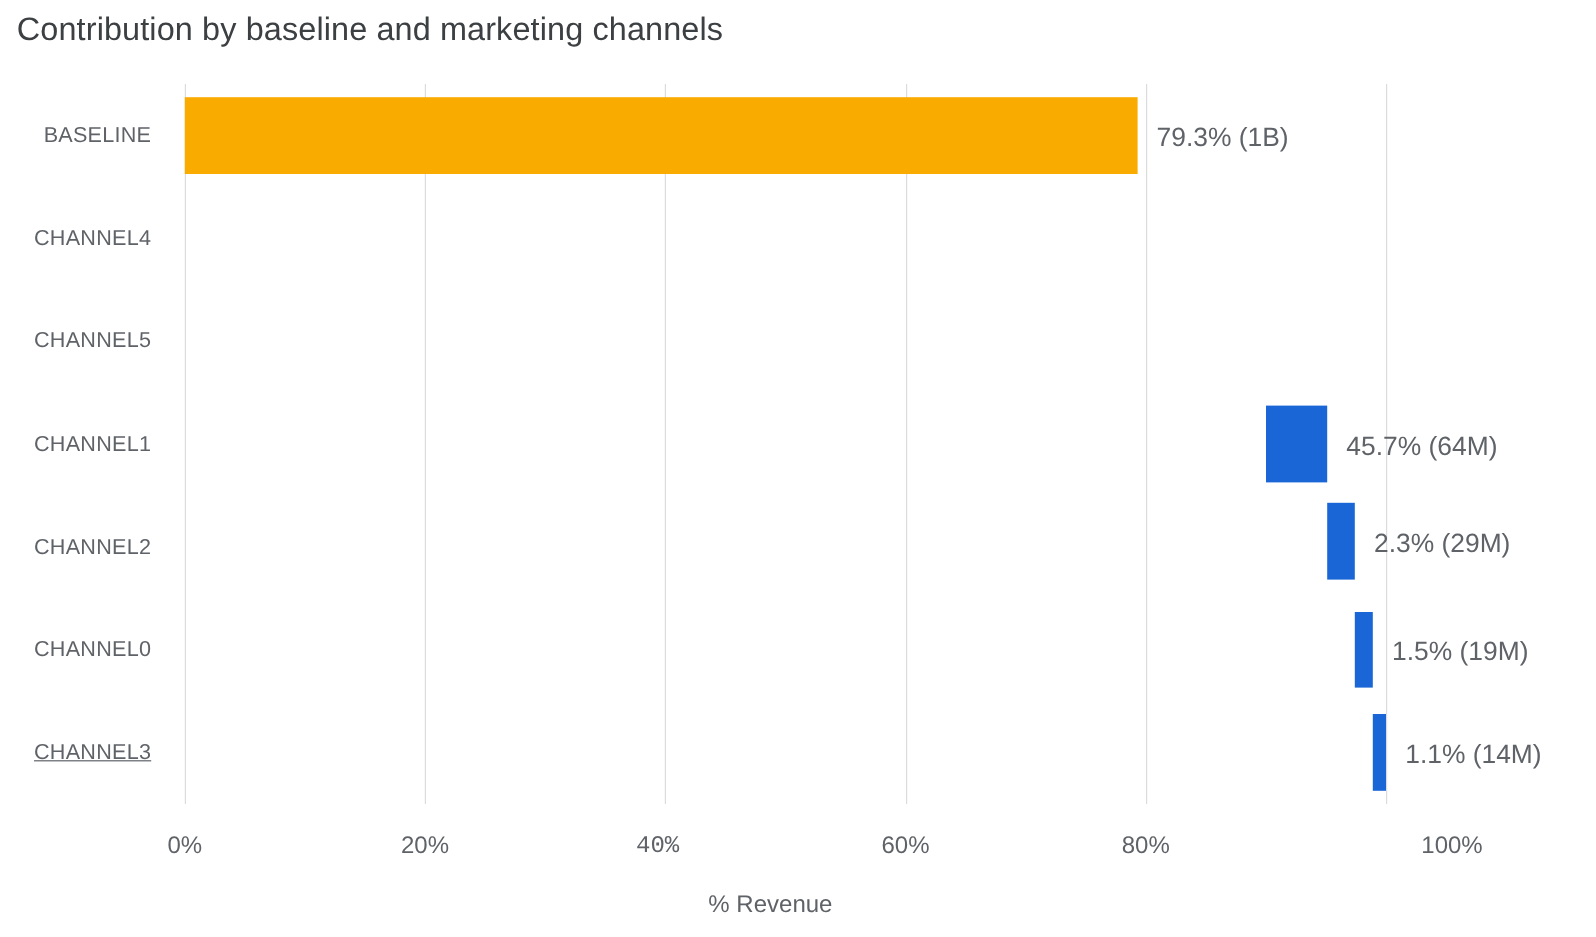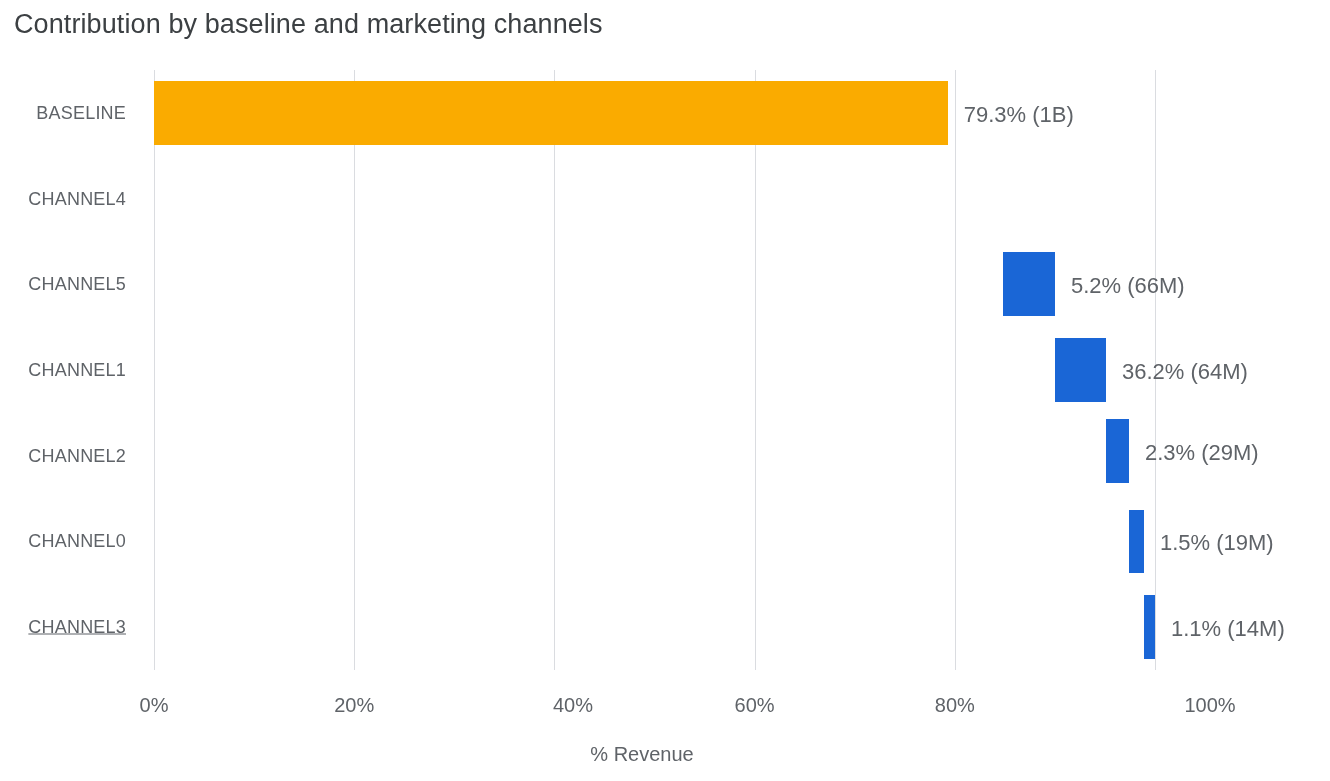--- a/index.html
+++ b/index.html
@@ -154,47 +154,43 @@
         <div class="gridline" style="left: 400.4px;"></div>
         <div class="gridline" style="left: 600.6px;"></div>
         <div class="gridline" style="left: 800.8px;"></div>
         <div class="gridline" style="left: 1001px;"></div>
       </div>
     <div class="rows" id="rows">
         <div class="row" style="top: 0px; height: 85.7143px;">
           <div class="bar baseline" title="BASELINE: 79.3% (1B)" style="left: 0px; width: 793.793px; background: rgb(250, 171, 0);"></div>
           <div class="bar-label" style="left: 809.793px; top: 33.8571px;">79.3% (1B)</div>
         </div>
-        <div class="row" style="top: 171.429px; height: 85.7143px;">
-          <div class="bar channel" title="CHANNEL5: 5.2% (66M)" style="left: 848.848px; width: 52.052px; background: rgb(26, 102, 214);"></div>
-          <div class="bar-label" style="left: 916.9px; top: 33.8571px;">5.2% (66M)</div>
-        </div>
         <div class="row" style="top: 257.143px; height: 85.7143px;">
           <div class="bar channel" title="CHANNEL1: 5.1% (64M)" style="left: 900.9px; width: 51.051px; background: rgb(26, 102, 214);"></div>
-          <div class="bar-label" style="left: 967.951px; top: 33.8571px;">36.2% (64M)</div>
+          <div class="bar-label" style="left: 967.951px; top: 33.8571px;">45.7% (64M)</div>
         </div>
         <div class="row" style="top: 338px; height: 85.7143px; padding-left: 32px;">
           <div class="bar channel" title="CHANNEL2: 2.3% (29M)" style="left: 951.951px; width: 23.023px; background: rgb(26, 102, 214);"></div>
           <div class="bar-label" style="left: 990.974px; top: 33.8571px;">2.3% (29M)</div>
         </div>
         <div class="row" style="top: 428.571px; height: 85.7143px;">
           <div class="bar channel" title="CHANNEL0: 1.5% (19M)" style="left: 974.974px; width: 15.015px; background: rgb(26, 102, 214);"></div>
           <div class="bar-label" style="left: 1005.99px; top: 33.8571px;">1.5% (19M)</div>
         </div>
         <div class="row" style="top: 514.286px; height: 85.7143px;">
           <div class="bar channel" title="CHANNEL3: 1.1% (14M)" style="left: 989.989px; width: 11.011px; background: rgb(26, 102, 214);"></div>
           <div class="bar-label" style="left: 1017px; top: 33.8571px;">1.1% (14M)</div>
         </div>
       </div>
   </div>
 
   <div class="x-axis" id="x-axis">
       <div class="x-tick" style="left: 0px;">0%</div>
       <div class="x-tick" style="left: 200.2px;">20%</div>
-      <div class="x-tick" style="left: 419px;">40%</div>
+      <div class="x-tick" style="left: 394px; font-family: Liberation Mono, monospace;">40%</div>
       <div class="x-tick" style="left: 600.6px;">60%</div>
       <div class="x-tick" style="left: 800.8px;">80%</div>
       <div class="x-tick" style="left: 1056px;">100%</div>
     </div>
 
   <div class="x-axis-title">% Revenue</div>
 
 </div>
 
 </body></html>

